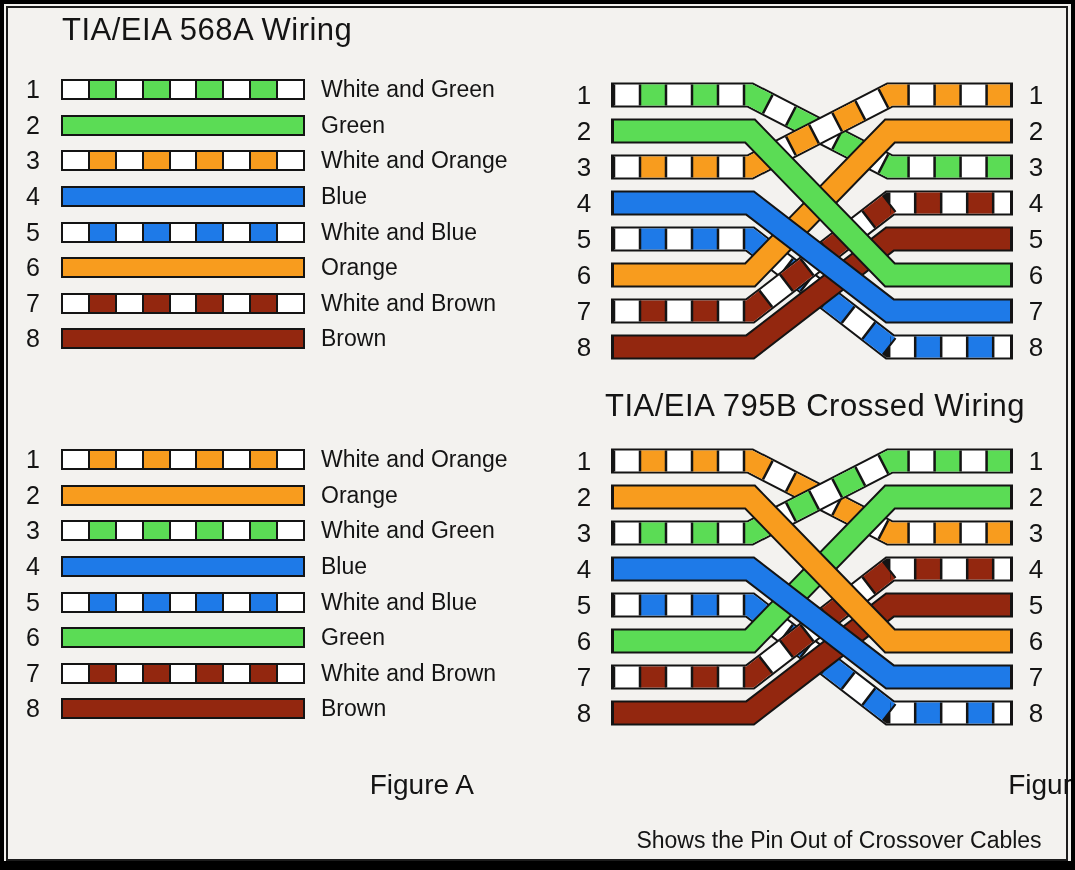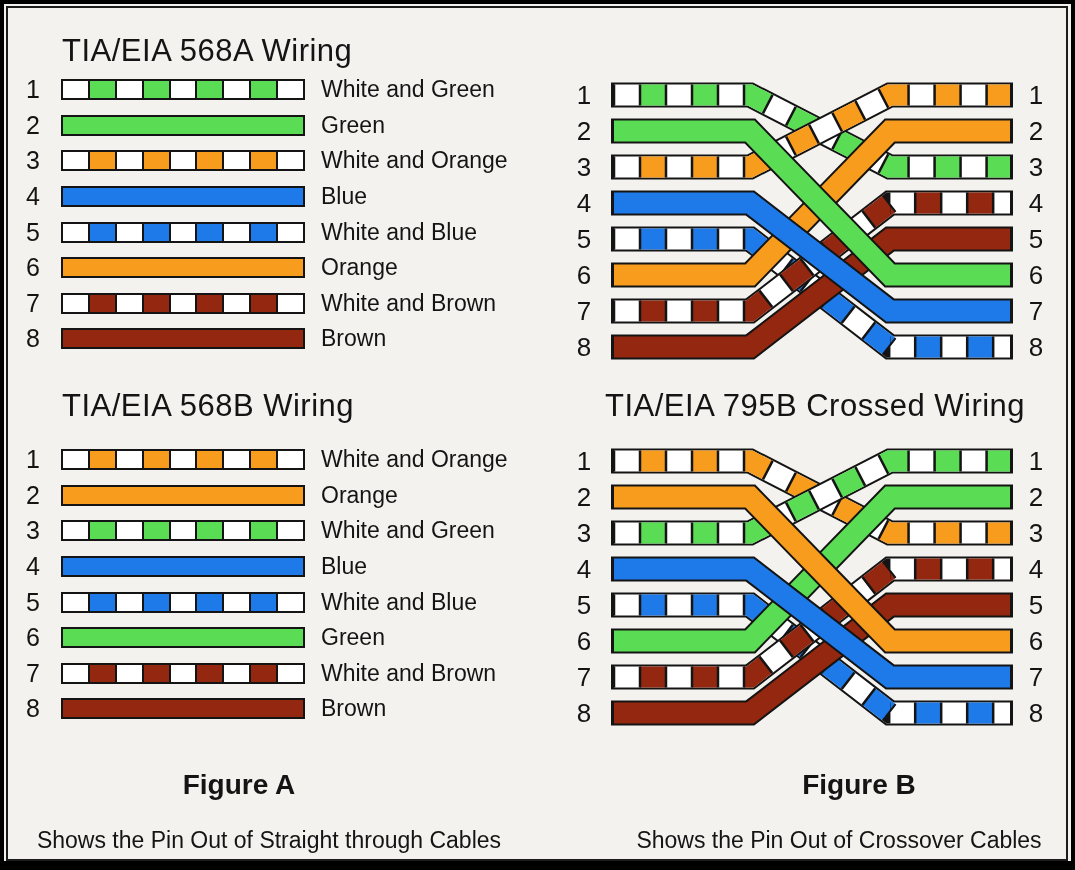--- a/index.html
+++ b/index.html
@@ -3,37 +3,37 @@
 <meta charset="utf-8">
 <style>
   html,body { margin:0; padding:0; background:#000; }
   .page {
     position:relative; width:1075px; height:870px; box-sizing:border-box;
     background:#f3f2ef; border:4px solid #000; border-bottom-width:9px;
     font-family:"Liberation Sans", sans-serif; color:#141414; overflow:hidden;
   }
   .inner-frame { position:absolute; inset:2px 3px 0 2px; border:2px solid #1c1c1c; pointer-events:none; }
   h2.sec-title { position:absolute; margin:0; font-size:31px; font-weight:400; letter-spacing:0.5px; white-space:nowrap; }
-  .t-a1 { left:58px;  top:29px; }
+  .t-a1 { left:58px;  top:8px; }
   .t-a2 { left:58px;  top:384px; }
   .t-b1 { left:601px; top:20px; }
   .t-b2 { left:601px; top:384px; }
   .rows { position:absolute; left:14px; width:530px; }
   .r1 { top:68px; } .r2 { top:438px; }
   .row { height:35.6px; display:flex; align-items:center; }
   .pin { width:30px; text-align:center; font-size:25px; flex:none; }
   .bar { width:244px; height:21px; box-sizing:border-box; margin-left:13px;
          border:2px solid #141414; background:#fff; display:flex; flex:none; }
   .cell { flex:1; }
   .cell + .cell { border-left:2px solid #141414; }
   .lbl { margin-left:16px; font-size:23px; white-space:nowrap; }
   svg.cross { position:absolute; left:558px; width:512px; height:316px; }
   .c1 { top:60px; } .c2 { top:426px; }
   svg text { font-family:"Liberation Sans", sans-serif; font-size:26px; fill:#141414; }
-  .fig-title { position:absolute; top:765px; font-size:28px; text-align:center;font-weight:bold; }
+  .fig-title { position:absolute; top:765px; font-size:28px; text-align:right; }
   .fa-title { left:0;   width:470px; }
   .fb-title { left:600px; width:510px; }
   .fig-sub { position:absolute; top:823px; font-size:23px; text-align:center; white-space:nowrap; }
   .fa-sub { left:0;   width:530px; }
   .fb-sub { left:595px; width:480px; }
 </style>
 </head>
 <body>
 
 <div class="page">
@@ -116,21 +116,20 @@
         </div>
         <span class="lbl">White and Brown</span>
       </div>
       <div class="row">
         <span class="pin">8</span>
         <div class="bar" style="background: rgb(147, 39, 15);"></div>
         <span class="lbl">Brown</span>
       </div>
     </div>
 
-  <h2 class="sec-title t-a2">TIA/EIA 568B Wiring</h2>
   <div class="rows r2">
       <div class="row">
         <span class="pin">1</span>
         <div class="bar">
           <div class="cell" style="background: rgb(255, 255, 255);"></div>
           <div class="cell" style="background: rgb(248, 156, 30);"></div>
           <div class="cell" style="background: rgb(255, 255, 255);"></div>
           <div class="cell" style="background: rgb(248, 156, 30);"></div>
           <div class="cell" style="background: rgb(255, 255, 255);"></div>
           <div class="cell" style="background: rgb(248, 156, 30);"></div>
@@ -201,21 +200,20 @@
         <span class="lbl">White and Brown</span>
       </div>
       <div class="row">
         <span class="pin">8</span>
         <div class="bar" style="background: rgb(147, 39, 15);"></div>
         <span class="lbl">Brown</span>
       </div>
     </div>
 
   <div class="fig-title fa-title">Figure A</div>
-  <div class="fig-sub fa-sub">Shows the Pin Out of Straight through Cables</div>
 
   <svg class="cross c1" viewBox="0 0 512 316">
       <text x="22" y="40" text-anchor="middle">1</text>
       <text x="474" y="40" text-anchor="middle">1</text>
       <text x="22" y="76" text-anchor="middle">2</text>
       <text x="474" y="76" text-anchor="middle">2</text>
       <text x="22" y="112" text-anchor="middle">3</text>
       <text x="474" y="112" text-anchor="middle">3</text>
       <text x="22" y="148" text-anchor="middle">4</text>
       <text x="474" y="148" text-anchor="middle">4</text>

